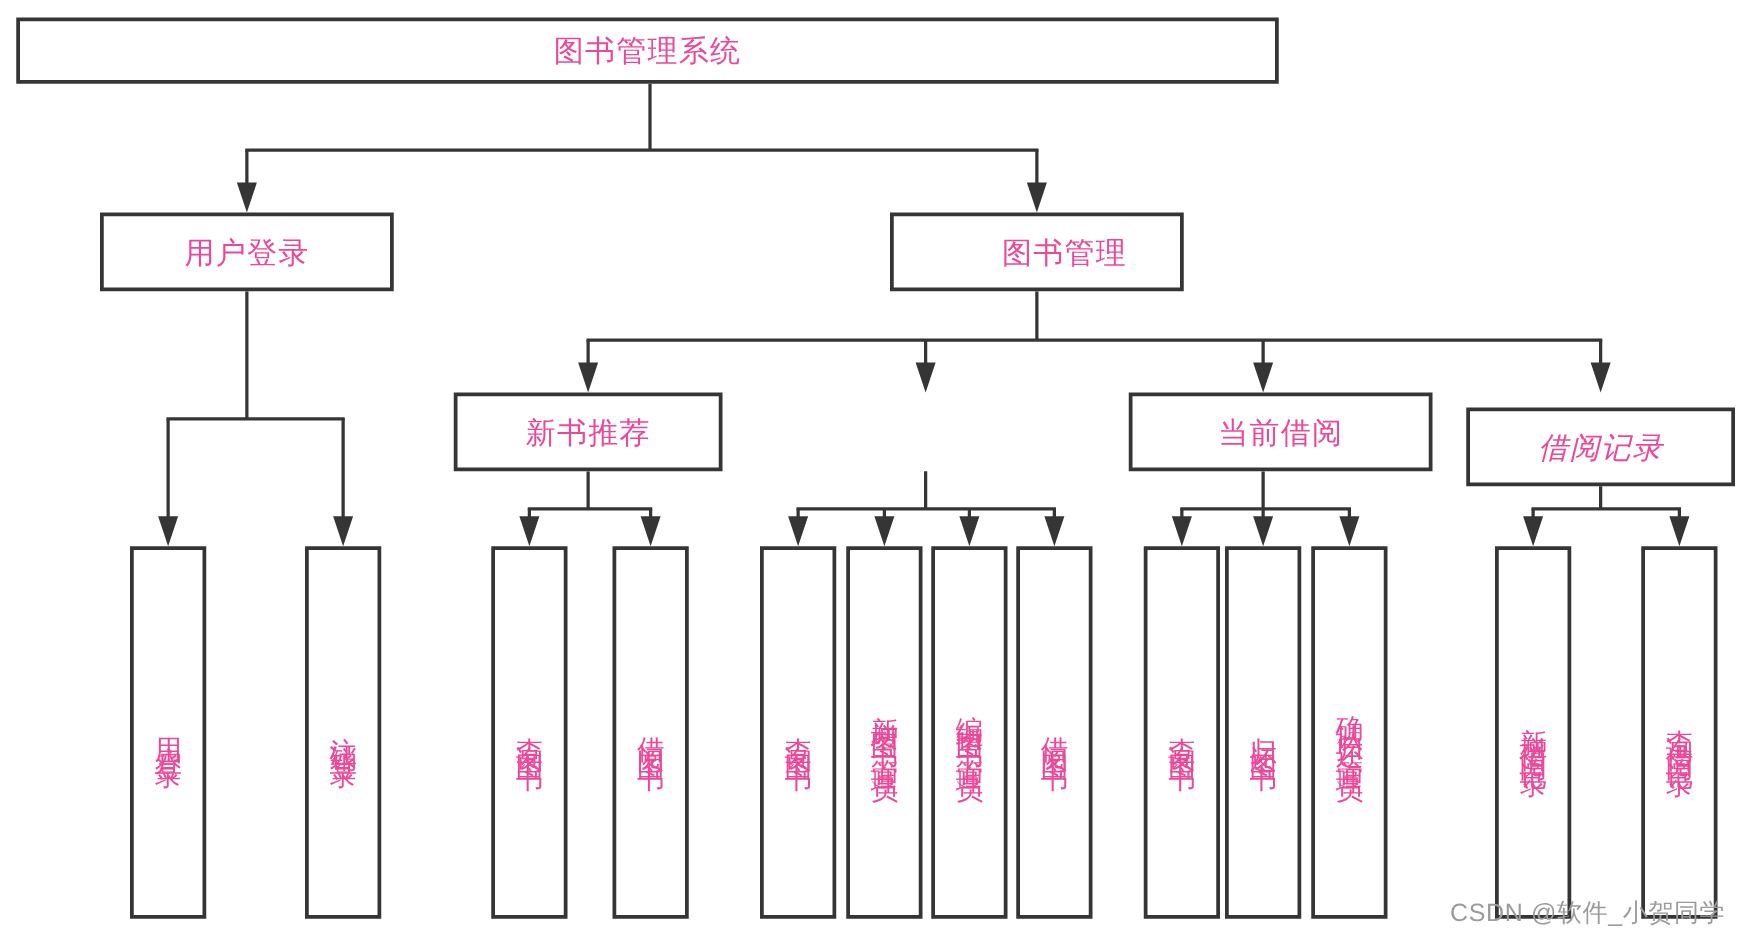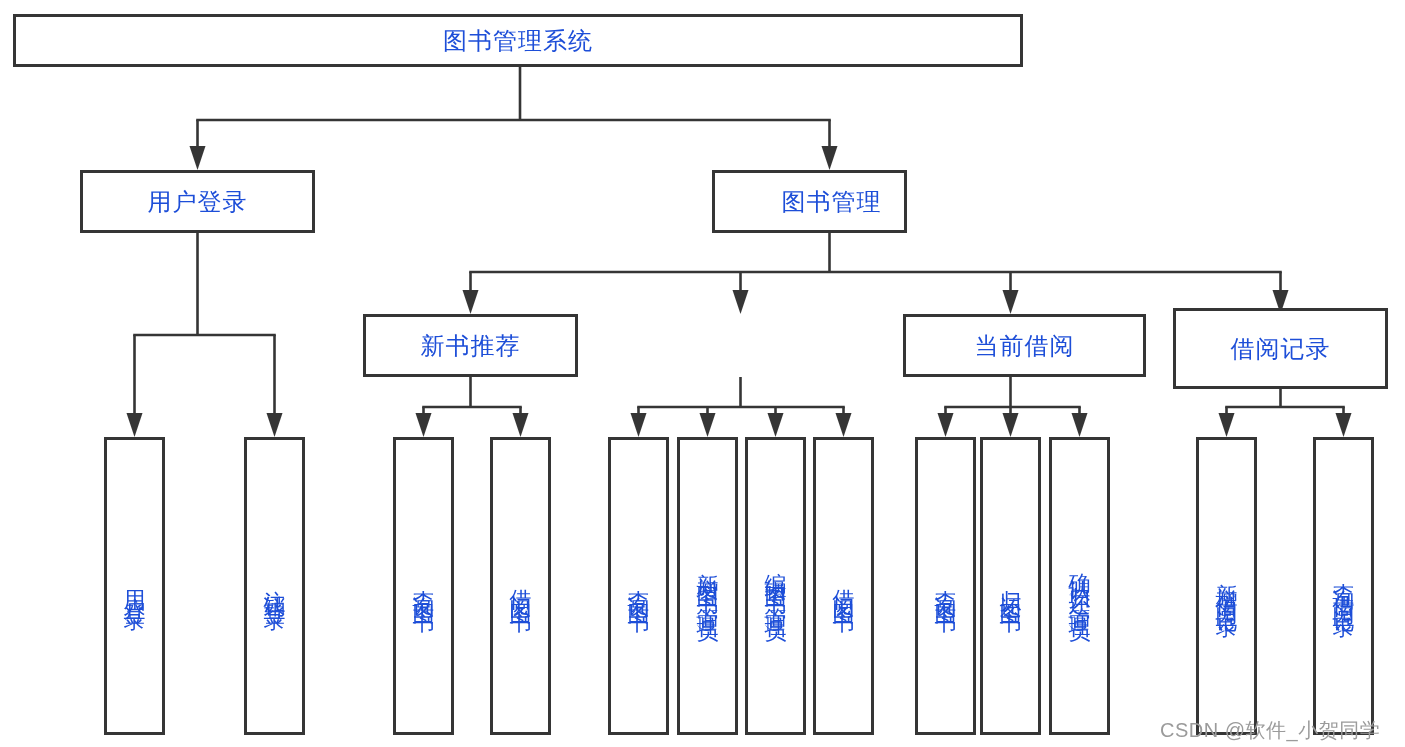--- a/index.html
+++ b/index.html
@@ -20,21 +20,21 @@
     left: 0; top: 0;
     width: 1405px;
     height: 747px;
     z-index: 1;
   }
   .node {
     position: absolute;
     box-sizing: border-box;
     background: #ffffff;
     border: 3px solid #353535;
-    color: #1d4ed8;
+    color: #ec4899;
     display: flex;
     align-items: center;
     justify-content: center;
     z-index: 2;
   }
   .node-h {
     font-size: 24px;
     letter-spacing: 1px;
     white-space: nowrap;
   }
@@ -48,26 +48,26 @@
     text-orientation: mixed;
     font-size: 22px;
     line-height: 1;
     letter-spacing: 7px;
     white-space: nowrap;
   }
   
   #b-root           { left: 13px;  top: 14px;  width: 1010px; height: 53px; }
   
   #b-user-login     { left: 80px;  top: 170px; width: 235px; height: 63px; }
-  #b-book-mgmt      { left: 712px; top: 170px; width: 195px; height: 63px; padding-left: 44px; }
+  #b-book-mgmt      { left: 712px; top: 170px; width: 235px; height: 63px; padding-left: 44px; }
   
   #b-new-book-rec   { left: 363px;  top: 314px; width: 215px; height: 63px; align-items: center; }
   #b-book-borrow    { left: 633px;  top: 314px; width: 215px; height: 63px; }
   #b-current-borrow { left: 903px;  top: 314px; width: 243px; height: 63px; }
-  #b-borrow-records { left: 1173px; top: 308px; width: 215px; height: 81px; }
+  #b-borrow-records { left: 1173px; top: 326px; width: 215px; height: 63px; font-style: italic; }
   
   #b-leaf-user-login { left: 104px; }
   #b-leaf-logout     { left: 244px; }
   #b-nbr-query       { left: 393px; }
   #b-nbr-borrow      { left: 490px; }
   #b-bb-query        { left: 608px; }
   #b-bb-add          { left: 677px; }
   #b-bb-edit         { left: 745px; }
   #b-bb-borrow       { left: 813px; }
   #b-cb-query        { left: 915px; }

